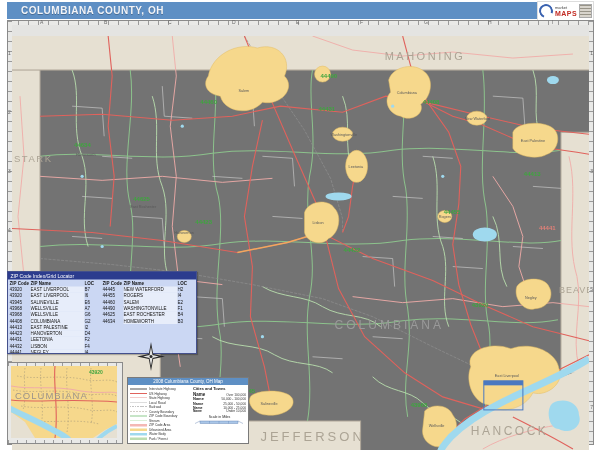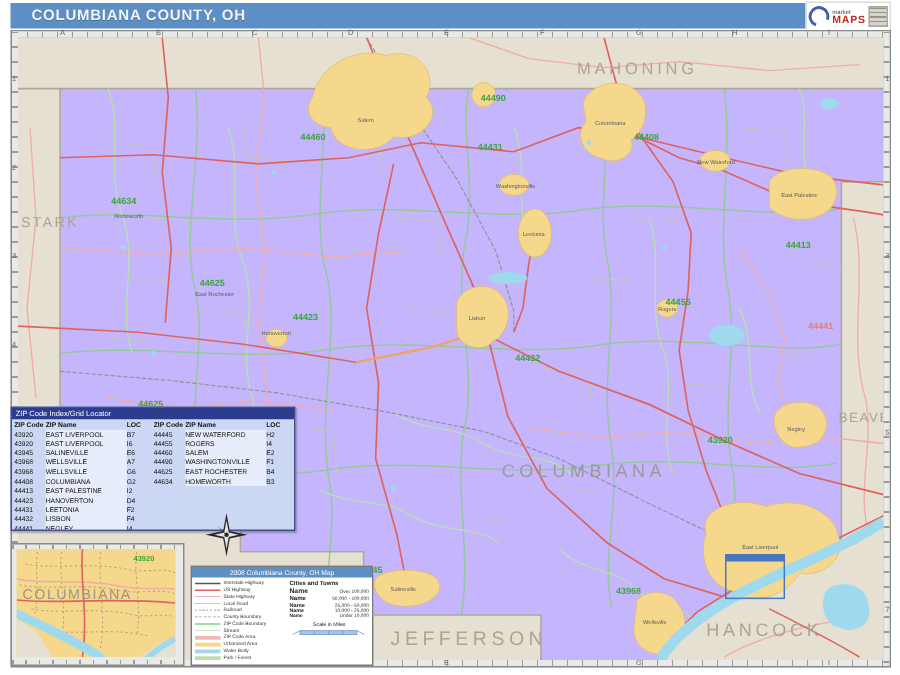--- a/index.html
+++ b/index.html
@@ -23,21 +23,21 @@
   .map-frame{position:absolute;left:7px;top:20px;width:585px;height:423px;border:1px solid #8A8A8A;
              background:#E4E4E2;}
   .ruler{position:absolute;background:#E9E9E7;}
   .ruler.top,.ruler.bottom{left:0;width:583px;height:4px;
      background-image:repeating-linear-gradient(to right,#9A9A9A 0 1px,transparent 1px 10px);}
   .ruler.top{top:0;}  .ruler.bottom{bottom:0;}
   .ruler.left,.ruler.right{top:0;width:4px;height:421px;
      background-image:repeating-linear-gradient(to bottom,#9A9A9A 0 1px,transparent 1px 10px);}
   .ruler.left{left:0;} .ruler.right{right:0;}
   .grid-label{position:absolute;font-size:5px;color:#666;line-height:5px;}
-  .map-canvas{position:absolute;left:4px;top:4px;width:577px;height:415px;background:#c4b5fd;overflow:hidden;}
+  .map-canvas{position:absolute;left:4px;top:15px;width:577px;height:415px;background:#737373;overflow:hidden;}
   .map-canvas svg{display:block;}
   
   .zip-table{position:absolute;left:7px;top:271px;width:188px;height:81px;border:1px solid #44508C;
              background:#CBD7F3;overflow:hidden;box-shadow:1px 1px 1px rgba(0,0,0,.25);}
   .zt-inner{width:376px;height:162px;transform:scale(.5);transform-origin:0 0;}
   .zt-title{height:15px;background:#2C3C8E;color:#fff;font-size:10px;line-height:15px;padding-left:5px;}
   .zt-body{display:flex;padding:1px 3px;gap:8px;}
   .zt-col{display:grid;grid-template-columns:42px 108px 28px;align-content:start;}
   .zt-col span{font-size:9px;line-height:12.6px;color:#111;white-space:nowrap;overflow:hidden;}
   .zt-h{font-weight:bold;color:#222;}

